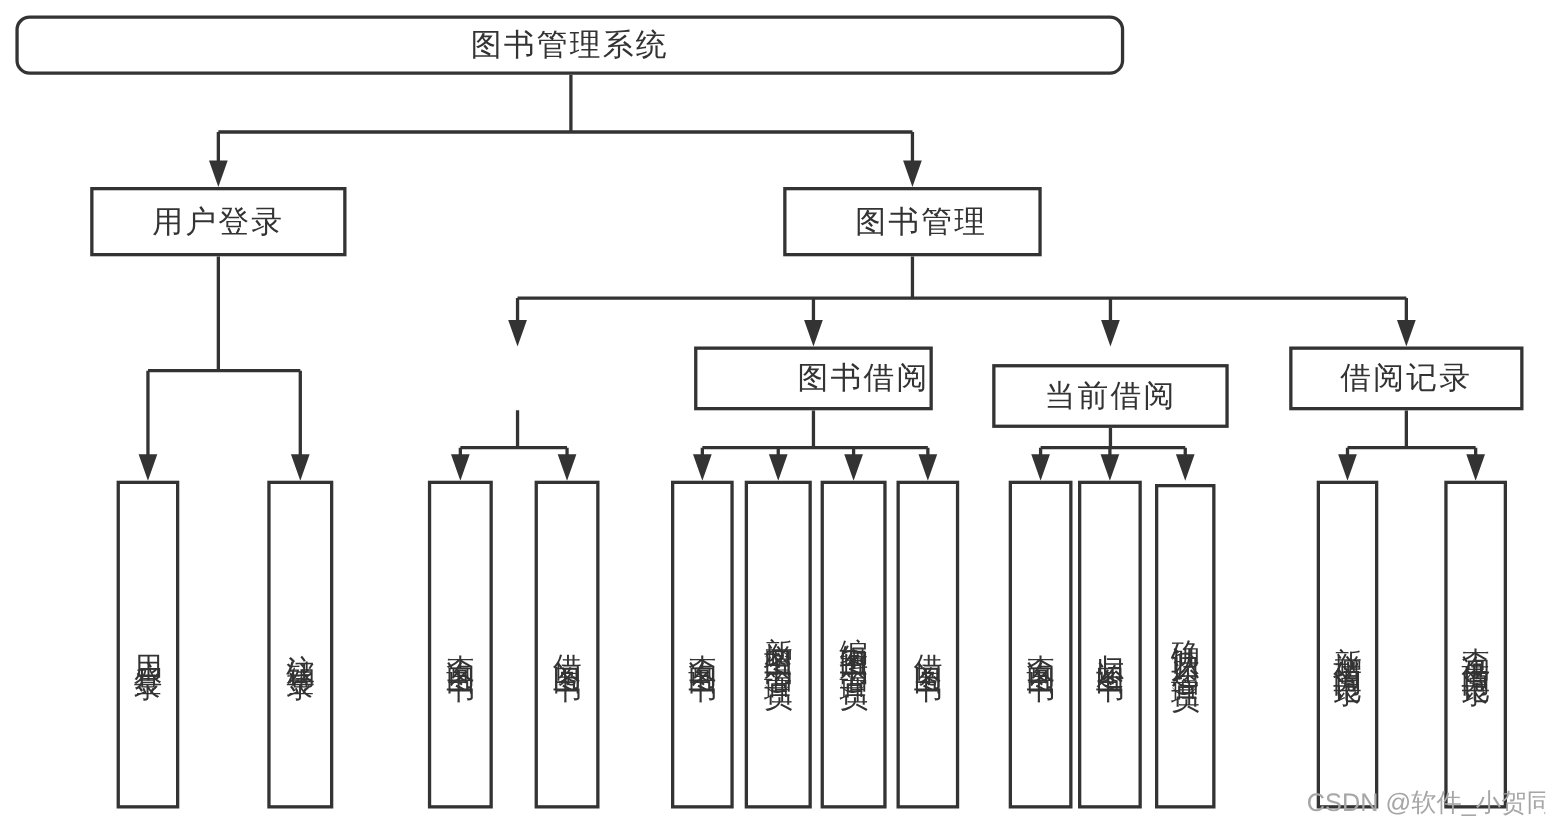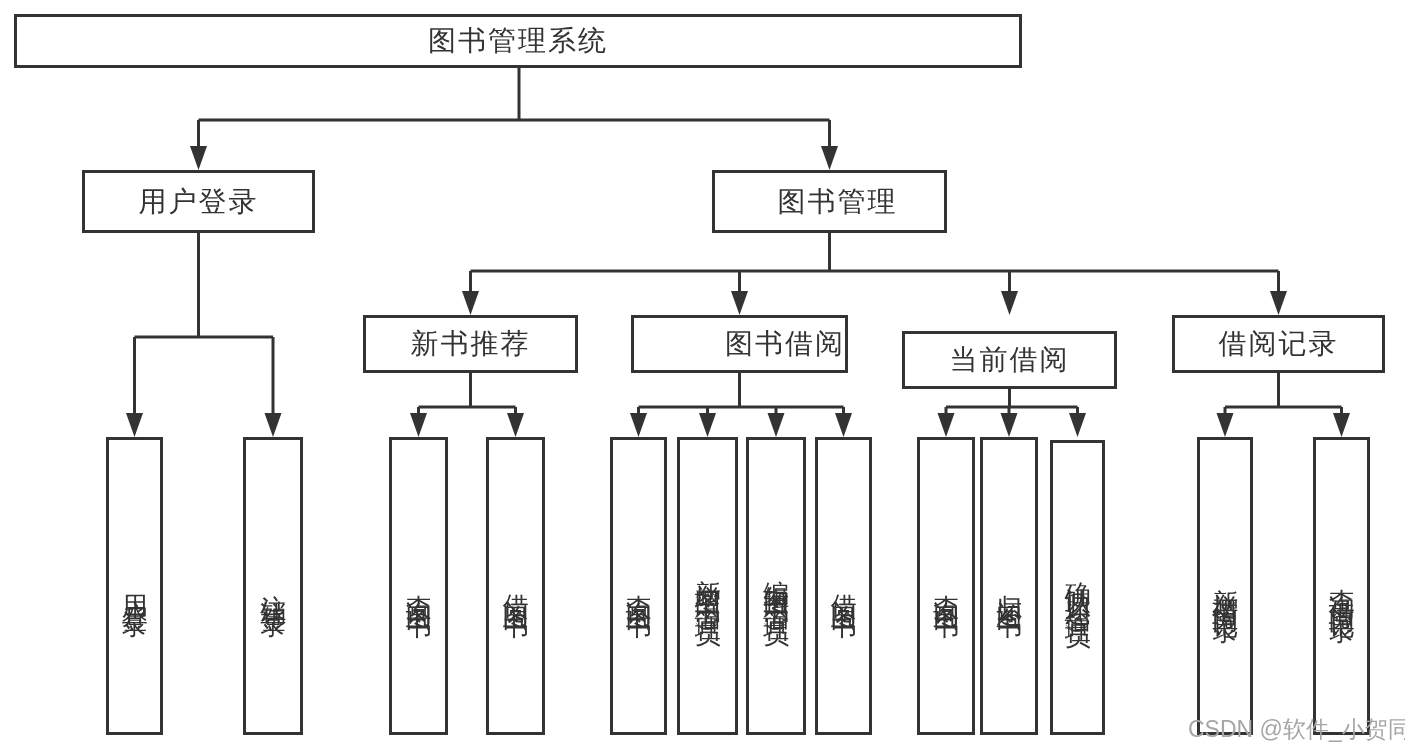--- a/index.html
+++ b/index.html
@@ -93,34 +93,31 @@
       <polygon points="767.5,413 784.5,413 776,437"></polygon>
       <polygon points="835,413 852,413 843.5,437"></polygon>
       <polygon points="937.5,413 954.5,413 946,437"></polygon>
       <polygon points="1000.5,413 1017.5,413 1009,437"></polygon>
       <polygon points="1069,413 1086,413 1077.5,437"></polygon>
       <polygon points="1216.5,413 1233.5,413 1225,437"></polygon>
       <polygon points="1333,413 1350,413 1341.5,437"></polygon>
     </g>
   </svg>
 
-  <div class="node" style="left:14px; top:14px; width:1008px; height:54px;">
+  <div class="node" style="left:14px; top:14px; width:1008px; height:54px;border-radius:13px;">
     <span class="lbl">图书管理系统</span>
   </div>
 
   <div class="node" style="left:82px; top:170px; width:233px; height:63px;">
     <span class="lbl">用户登录</span>
   </div>
   <div class="node" style="left:712px; top:170px; width:235px; height:63px;padding-left:16px;">
     <span class="lbl">图书管理</span>
   </div>
 
-  <div class="node" style="left:363px; top:315px; width:215px; height:58px;">
-    <span class="lbl">新书推荐</span>
-  </div>
   <div class="node" style="left:631px; top:315px; width:217px; height:58px;justify-content:flex-end;">
     <span class="lbl">图书借阅</span>
   </div>
   <div class="node" style="left:902px; top:315px; width:215px; height:58px;margin-top:16px;">
     <span class="lbl">当前借阅</span>
   </div>
   <div class="node" style="left:1172px; top:315px; width:213px; height:58px;">
     <span class="lbl">借阅记录</span>
   </div>
 

